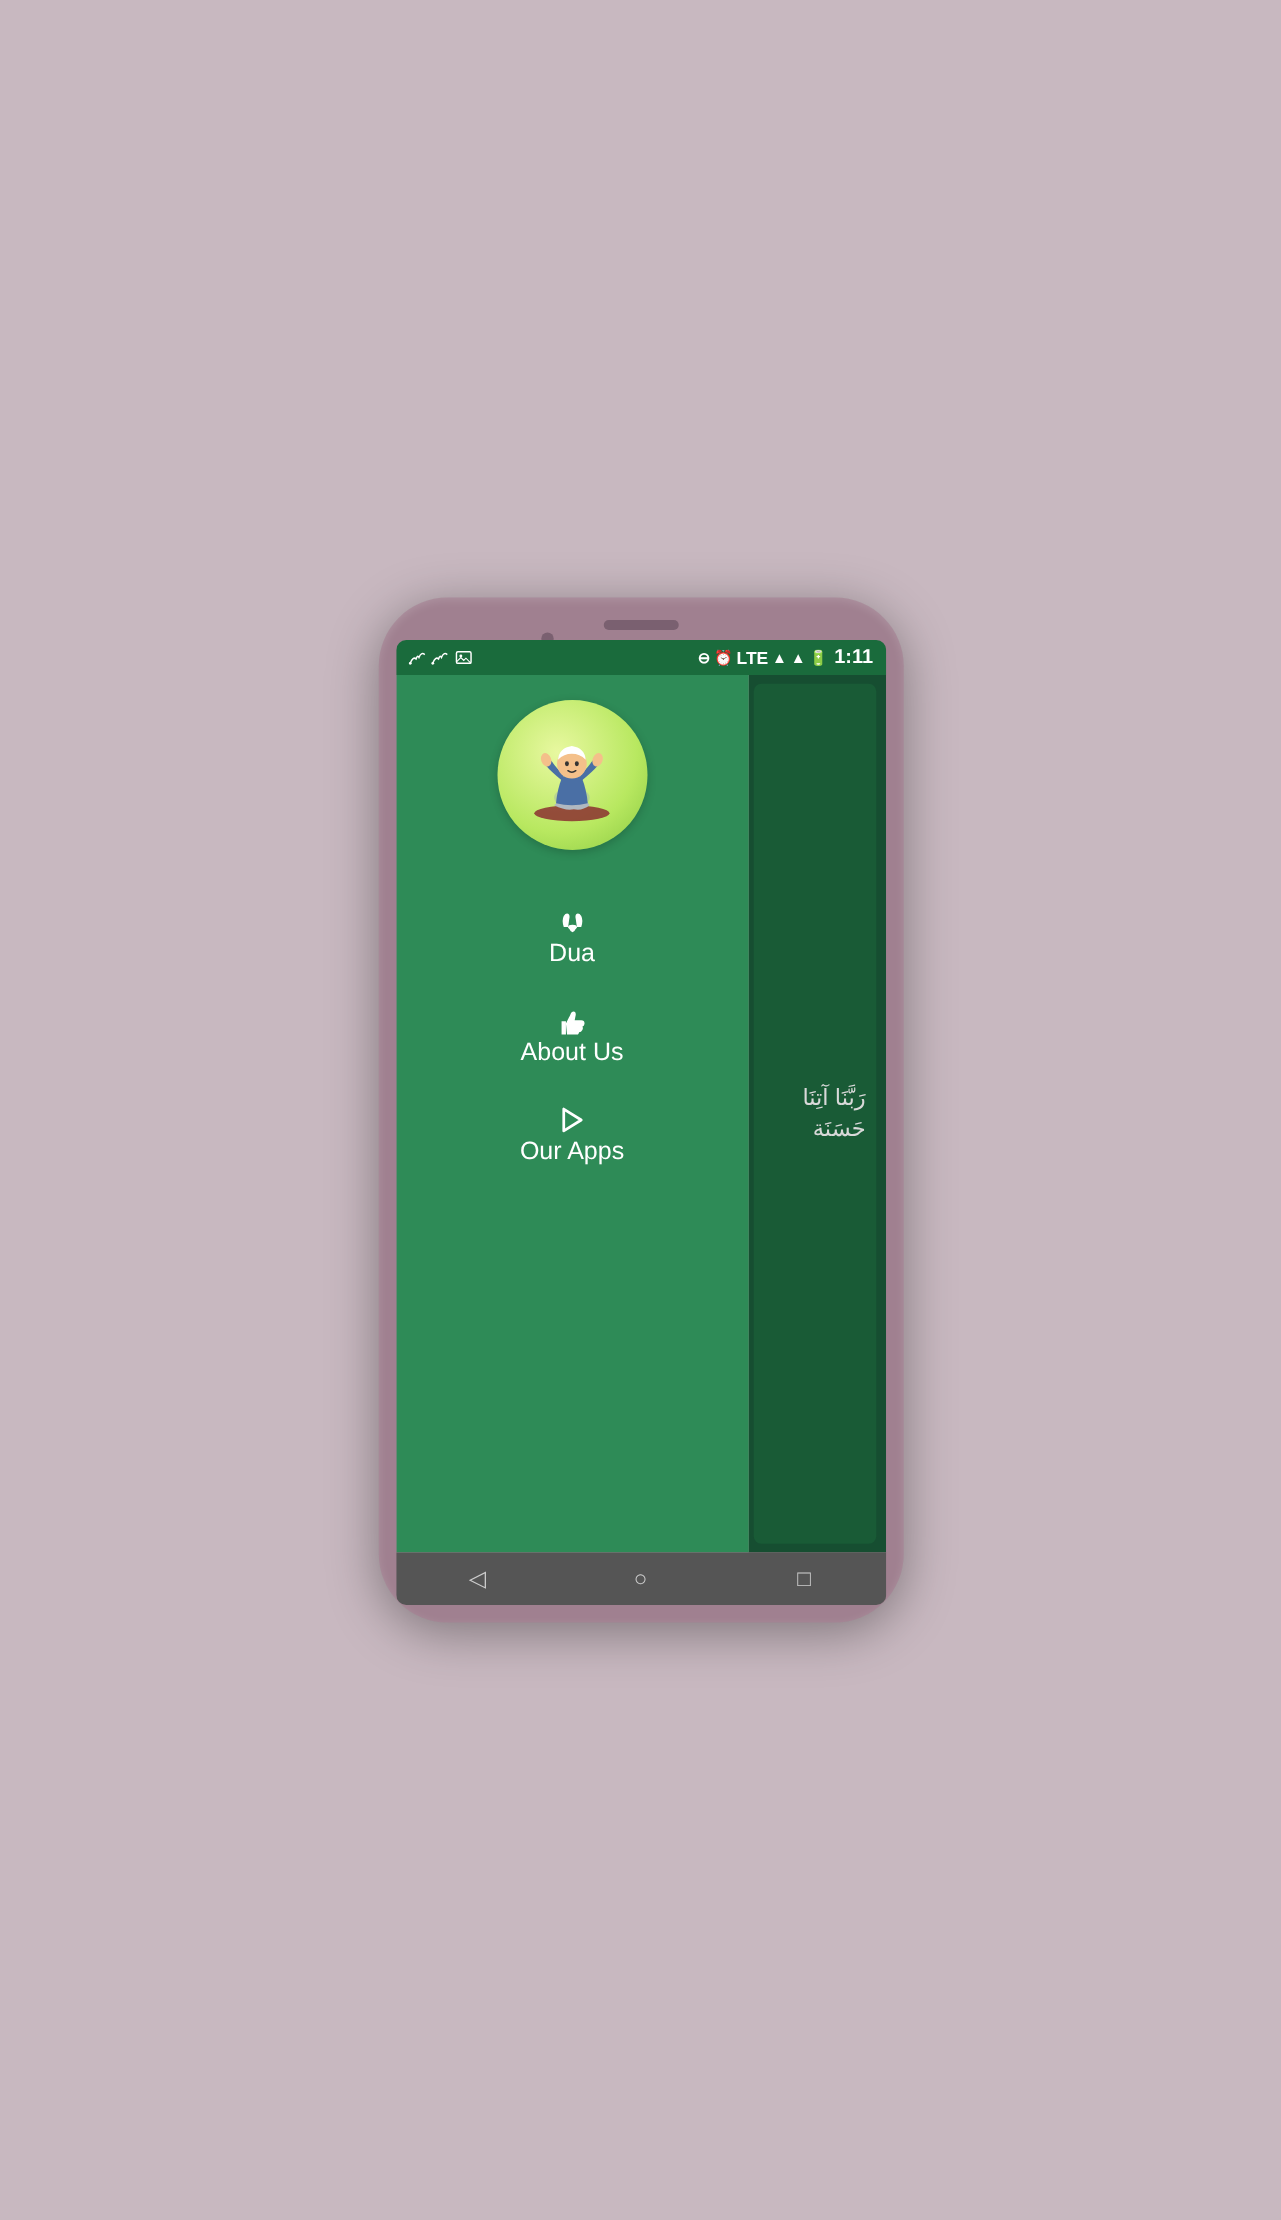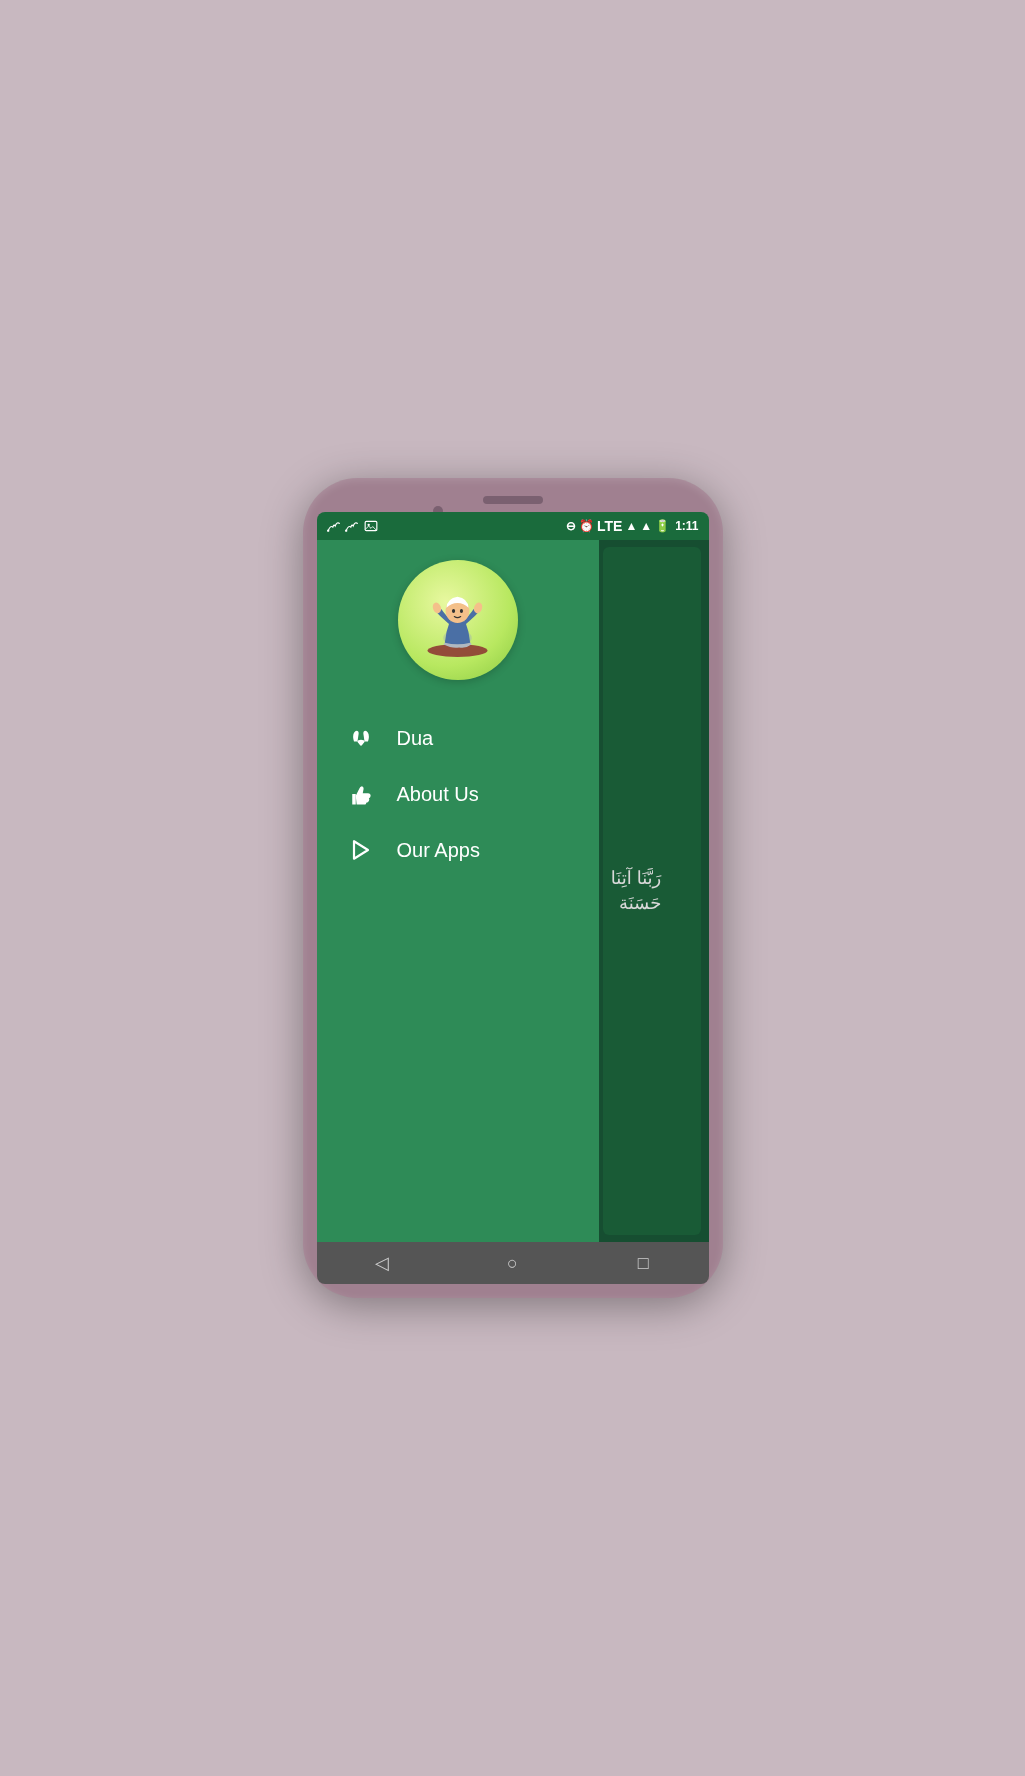--- a/index.html
+++ b/index.html
@@ -130,24 +130,24 @@
     .menu-items {
       width: 100%;
       display: flex;
       flex-direction: column;
       gap: 0;
     }
 
     .menu-item {
       display: flex;
       align-items: center;
-      gap: 20px;
       padding: 14px 28px;
       cursor: pointer;
       width: 100%;
+      flex-direction: column;
     }
 
     .menu-icon {
       width: 32px;
       display: flex;
       align-items: center;
       justify-content: center;
       color: white;
       font-size: 22px;
       flex-shrink: 0;
@@ -169,21 +169,21 @@
       padding: 4px 4px 4px 0;
       overflow: hidden;
     }
 
     .dua-card {
       background: #1e6b40;
       border-radius: 6px;
       flex: 1;
       display: flex;
       align-items: center;
-      justify-content: flex-start;
+      justify-content: flex-end;
       overflow: hidden;
       margin: 3px 4px;
     }
 
     .dua-card .arabic-text {
       color: white;
       font-size: 18px;
       text-align: right;
       direction: rtl;
       padding: 8px;
@@ -257,21 +257,21 @@
           <path d="M2 18 l6-6 4 4 3-3 7 7" stroke="white" stroke-width="1.5" fill="none"></path>
         </svg>
       </div>
       <div class="status-right">
         <span style="font-size:12px;">⊖</span>
         <span style="font-size:12px;">⏰</span>
         <span style="font-size:14px; font-weight:bold;">LTE</span>
         <span style="font-size:12px;">▲</span>
         <span style="font-size:12px;">▲</span>
         <span style="font-size:12px;">🔋</span>
-        <span style="font-size:12px; font-weight:bold; color:white; margin-left:2px;">1:11</span>
+        <span style="font-size:16px; font-weight:bold; color:white; margin-left:2px;">1:11</span>
       </div>
     </div>
 
     <div class="screen-content">
 
       <div class="drawer-overlay"></div>
 
       <div class="drawer">
 
         <div class="drawer-avatar-area">

